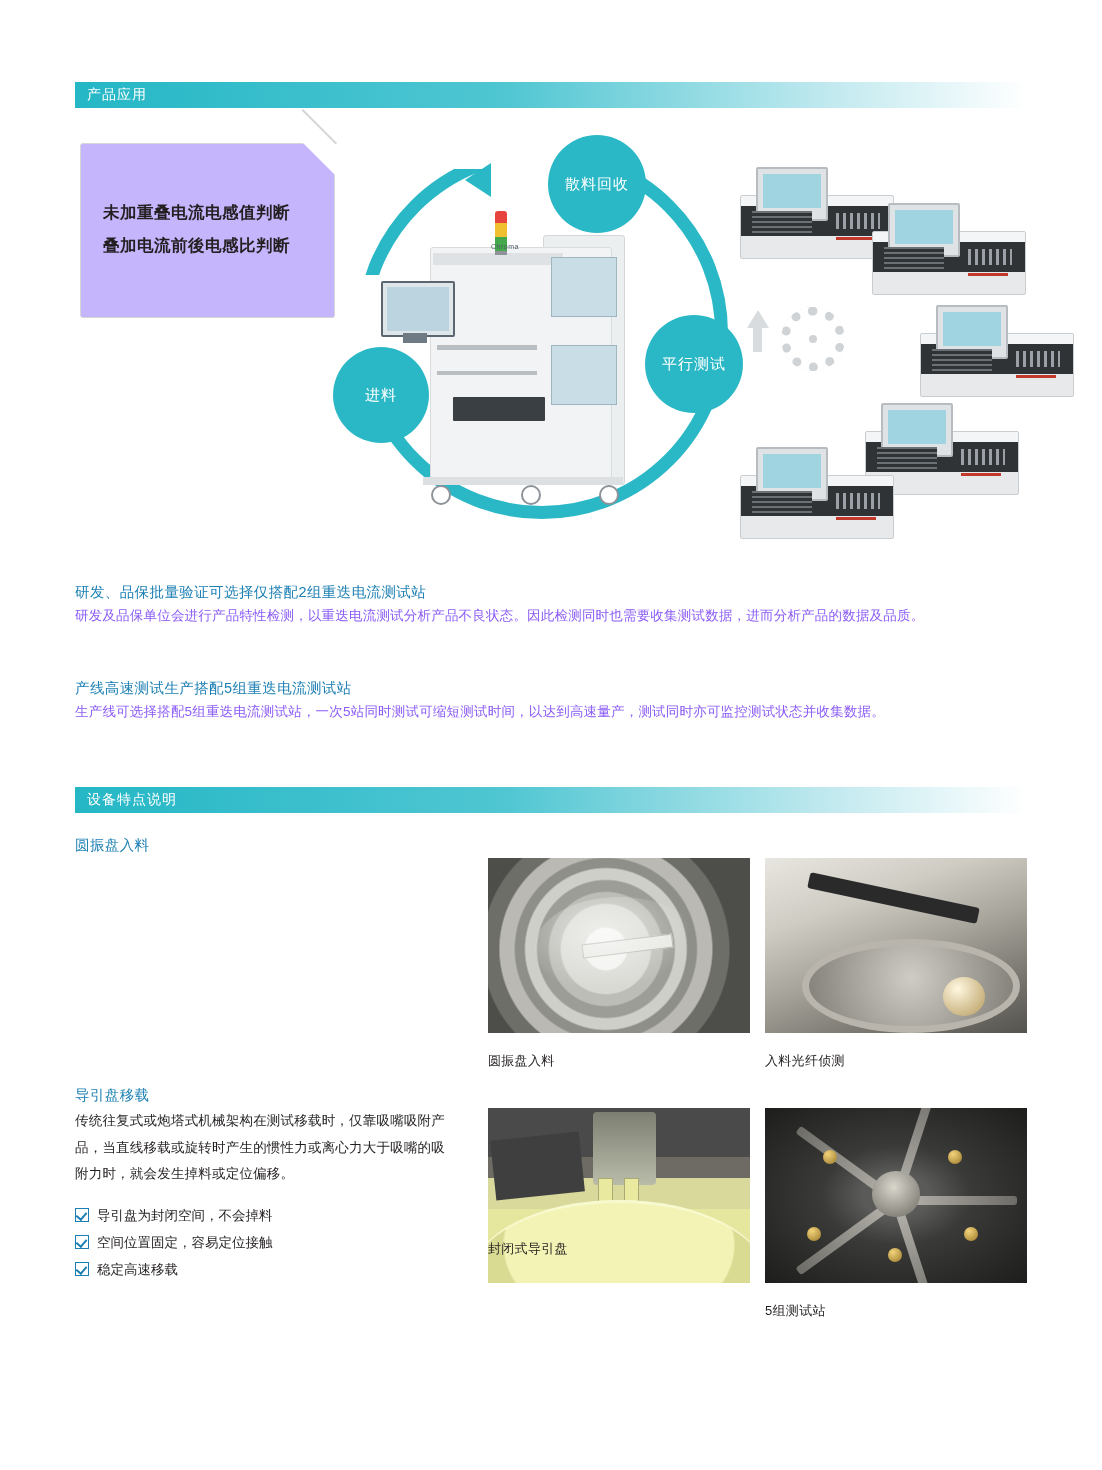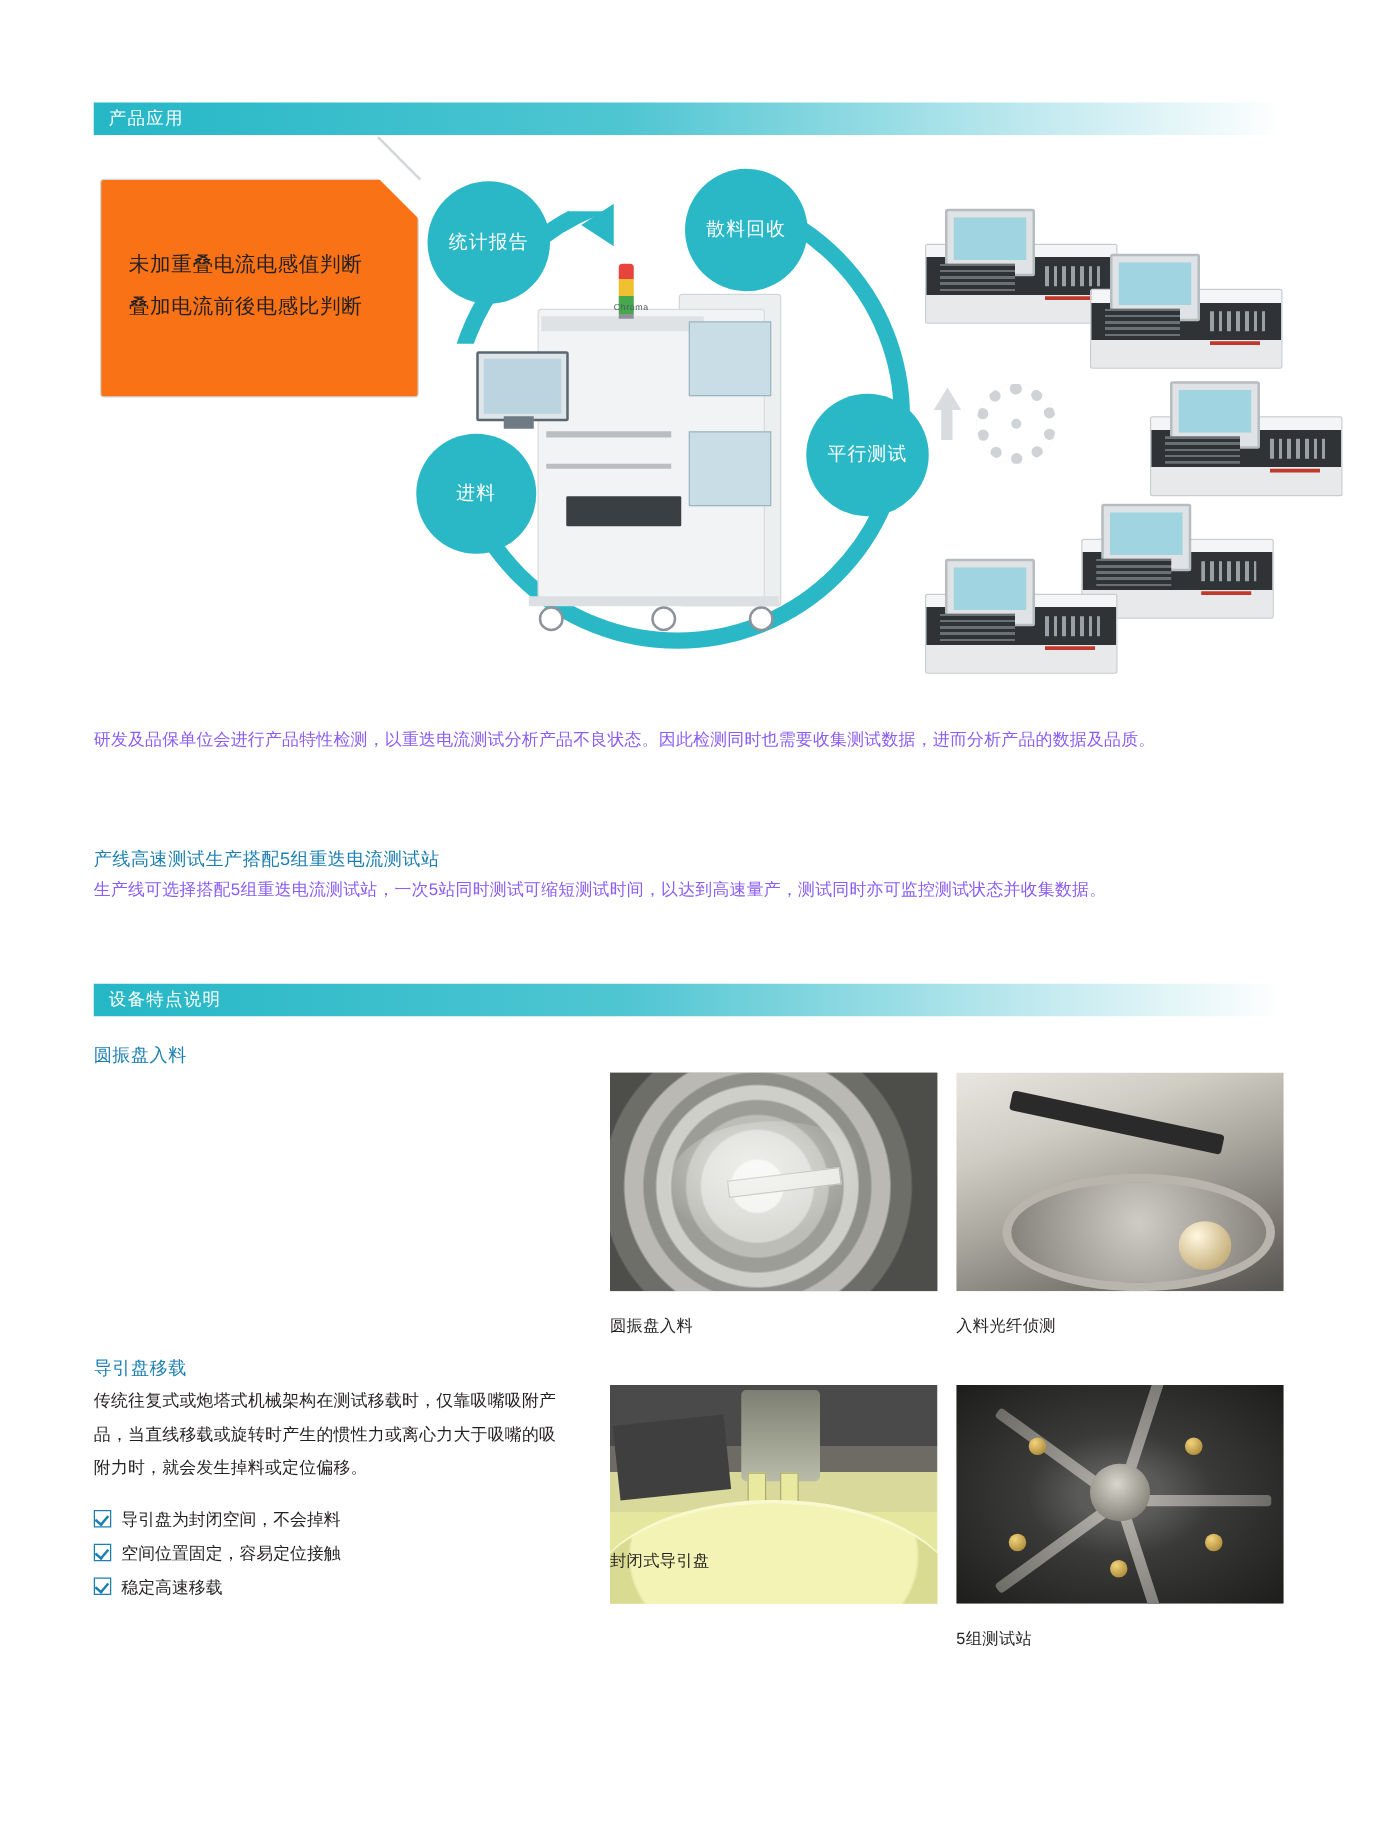--- a/index.html
+++ b/index.html
@@ -51,21 +51,22 @@
   
   .note-box {
     position: absolute;
     left: 5px;
     top: 18px;
     width: 255px;
     height: 175px;
     border: 1.5px solid #d4d6d8;
     border-radius: 3px;
     box-sizing: border-box;
-    background: #f97316;
+    background: #c4b5fd;
+    font-weight: bold;
   }
   .note-corner {
     position: absolute;
     right: -2px;
     top: -2px;
     width: 0;
     height: 0;
     border-left: 34px solid transparent;
     border-top: 34px solid #ffffff;
   }
@@ -590,23 +591,20 @@
       <div class="m-label">Chroma</div>
       <div class="m-dark-panel" style="left:78px;top:202px;width:92px;height:24px;"></div>
       <div class="m-bar" style="left:62px;top:150px;width:100px;height:5px;"></div>
       <div class="m-bar" style="left:62px;top:176px;width:100px;height:4px;"></div>
       <div class="m-base"></div>
       <div class="wheel" style="left:56px;"></div>
       <div class="wheel" style="left:146px;"></div>
       <div class="wheel" style="left:224px;"></div>
     </div>
 
-    <div class="bubble bubble-report">
-        <span>统计报告</span>
-      </div>
     <div class="bubble bubble-recycle">
         <span>散料回收</span>
       </div>
     <div class="bubble bubble-feed">
         <span>进料</span>
       </div>
     <div class="bubble bubble-parallel">
         <span>平行测试</span>
       </div>
 
@@ -657,20 +655,21 @@
       <div class="disp">
           <div class="disp-screen"></div>
         </div>
       <div class="grill"></div>
       <div class="knobs"></div>
       <div class="redline"></div>
     </div>
   </div>
 
   <div class="para-block" style="top:580px;">
+    <div class="sub-head">研发、品保批量验证可选择仅搭配2组重迭电流测试站</div>
     <div class="body-text">研发及品保单位会进行产品特性检测，以重迭电流测试分析产品不良状态。因此检测同时也需要收集测试数据，进而分析产品的数据及品质。</div>
   </div>
 
   <div class="para-block" style="top:676px;">
     <div class="sub-head">产线高速测试生产搭配5组重迭电流测试站</div>
     <div class="body-text">生产线可选择搭配5组重迭电流测试站，一次5站同时测试可缩短测试时间，以达到高速量产，测试同时亦可监控测试状态并收集数据。</div>
   </div>
 
   <div class="section-bar" style="top:787px;">
     <span class="title">设备特点说明</span>

